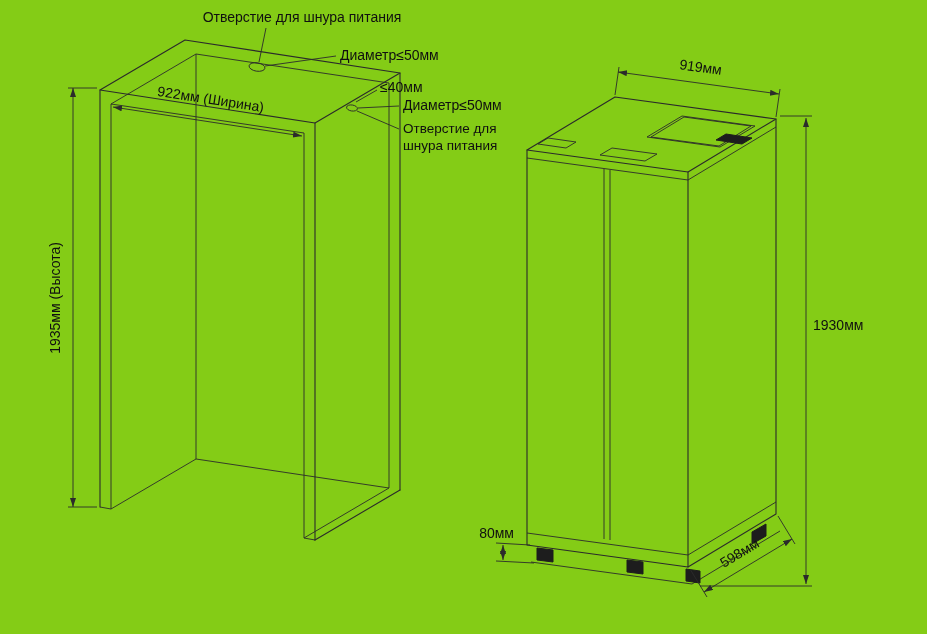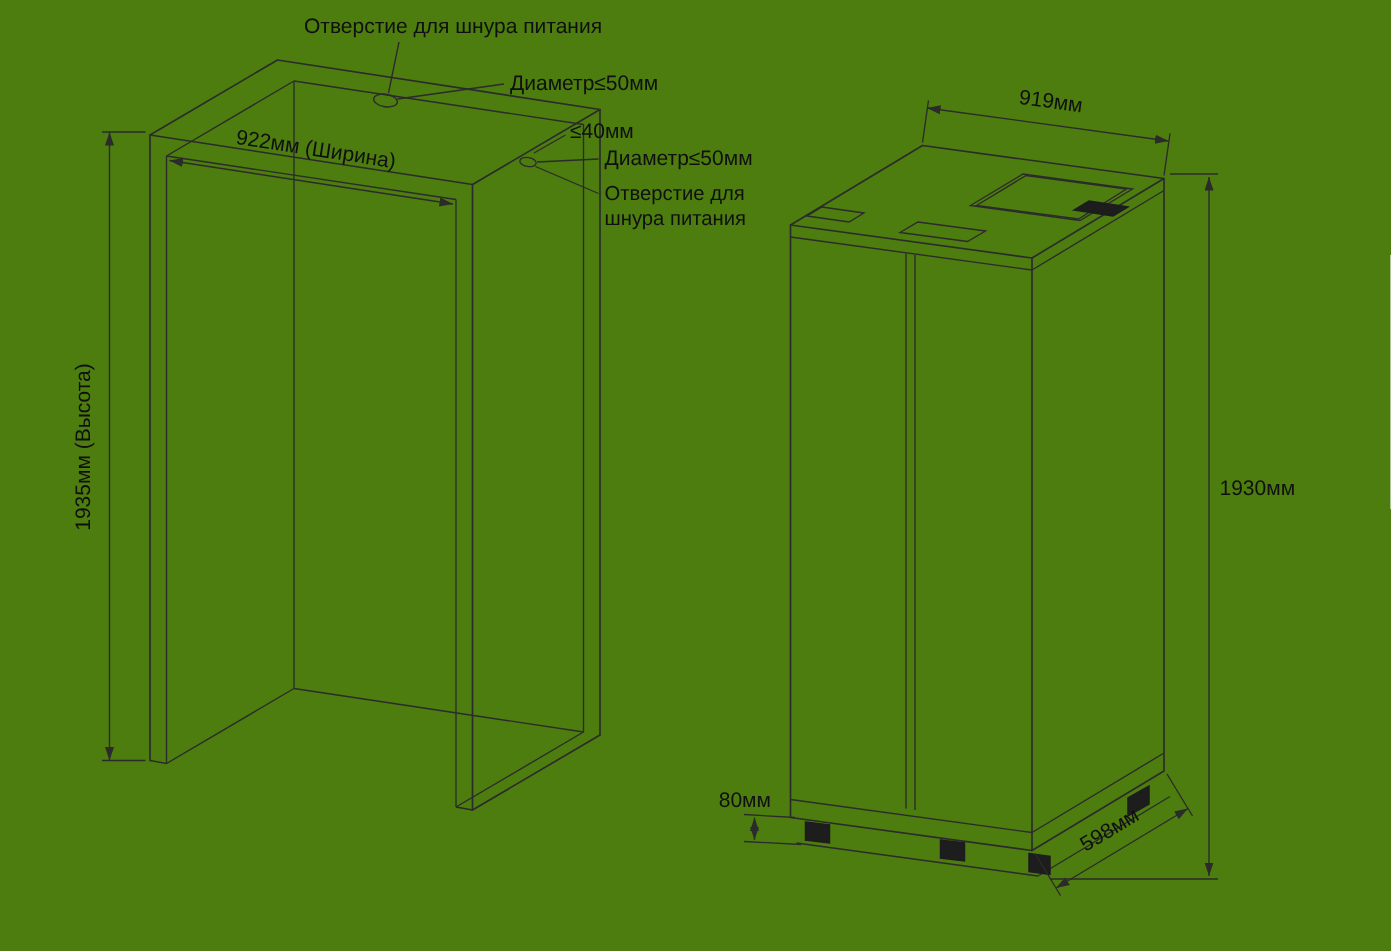--- a/index.html
+++ b/index.html
@@ -1,19 +1,19 @@
 <!DOCTYPE html>
 <html><head>
 <meta charset="utf-8">
 <style>
   html,body{margin:0;padding:0;background:#ffffff;}
   .canvas{
     position:relative;
     width:927px;height:634px;
-    background:#4d7c0f;
+    background:#84cc16;
     font-family:"Liberation Sans", sans-serif;
     overflow:hidden;
   }
   svg{display:block;}
   .ln{stroke:#2b2b2b;stroke-width:1.1;fill:none;stroke-linecap:round;stroke-linejoin:round;}
   .ln-thin{stroke:#2b2b2b;stroke-width:0.9;fill:none;}
   .dim{stroke:#2b2b2b;stroke-width:0.9;fill:none;}
   .fillq{fill:#1d1d1d;stroke:#1d1d1d;}
   text{fill:#101010;font-size:14px;font-family:"Liberation Sans",sans-serif;}
   .small{font-size:13.5px;}

